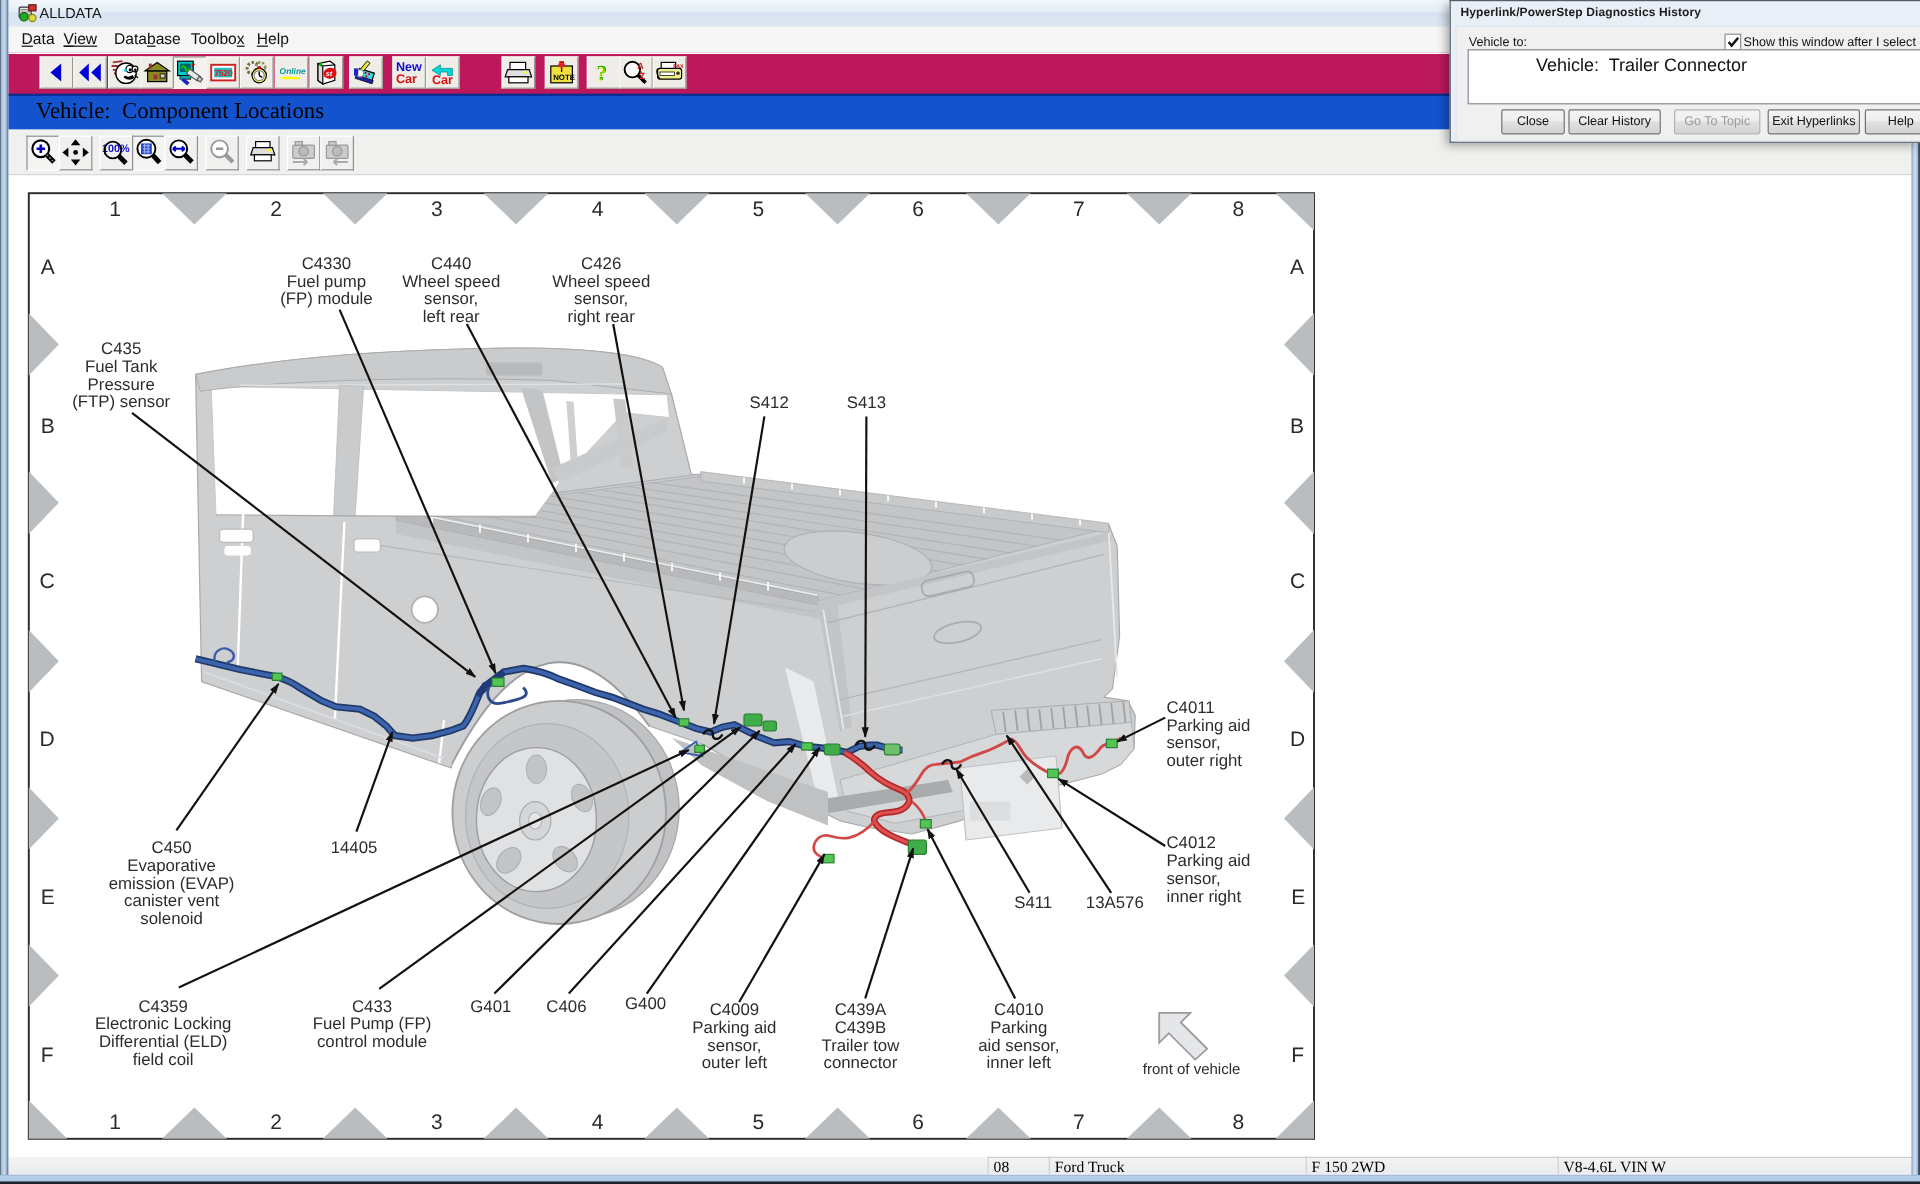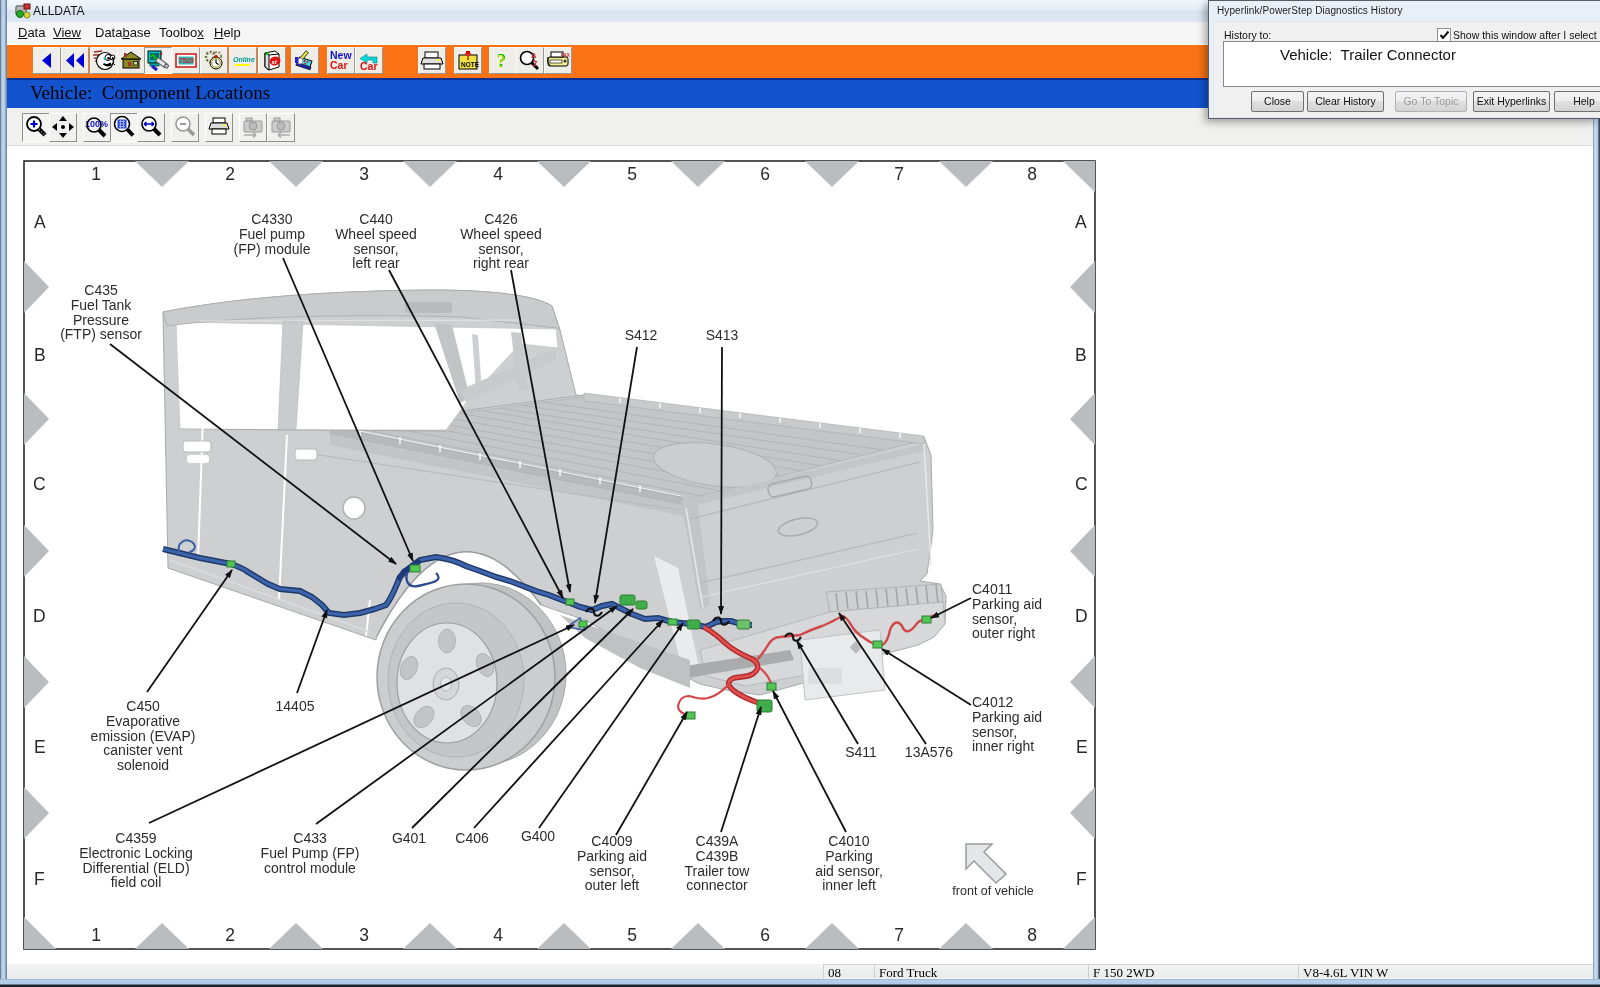--- a/index.html
+++ b/index.html
@@ -6,36 +6,36 @@
     font-family:"Liberation Sans",sans-serif;}
   .abs{position:absolute;}
   
   #brdL{left:0;top:0;width:7px;height:987px;background:linear-gradient(90deg,#3c4654 0px,#9db8d4 1px,#c3d8ee 3px,#b0c9e4 5px,#6f8aa6 6px);}
   #brdR{left:1593px;top:0;width:7px;height:987px;background:linear-gradient(90deg,#6f8aa6 0px,#b0c9e4 1px,#cfe2f4 3px,#9db8d4 5px,#3c4654 6px);}
   #brdB{left:0;top:979px;width:1600px;height:8px;background:linear-gradient(180deg,#8aa5c0 0px,#b4cfe9 1px,#aecbe8 5px,#23272f 6px,#1a1d24 8px);}
   #titlebar{left:7px;top:0;width:1586px;height:22px;background:linear-gradient(180deg,#f2f7fc 0%,#e3ecf6 45%,#d7e3f1 50%,#dde7f3 100%);border-bottom:1px solid #c7d4e2;}
   #titlebar .txt{position:absolute;left:26px;top:4px;font-size:12px;color:#151515;}
   #menubar{left:7px;top:22px;width:1586px;height:22px;background:#f6f6f6;border-bottom:1px solid #e2e2e2;}
   .menuitem{position:absolute;top:3px;font-size:13px;color:#111;}
-  #toolbar1{left:7px;top:44px;width:1586px;height:34px;background:#f97316;border-top:1px solid #ffffff;}
+  #toolbar1{left:7px;top:44px;width:1586px;height:34px;background:#be185d;border-top:1px solid #ffffff;}
   .tb1btn{position:absolute;top:2px;width:28px;height:27px;background:#eeede8;border:1px solid;border-color:#f8f8f6 #9a9890 #9a9890 #f8f8f6;box-sizing:border-box;}
   .tb1btn.pressed{border-color:#9a9890 #f8f8f6 #f8f8f6 #9a9890;background:#f3f2ee;}
   .tb1btn svg{position:absolute;left:1px;top:1px;}
   #navline{left:7px;top:78px;width:1586px;height:2px;background:#0b2f8e;}
   #bluebar{left:7px;top:80px;width:1586px;height:28px;background:#1353cd;}
   #bluebar .txt{position:absolute;left:23px;top:2px;font-family:"Liberation Serif",serif;font-size:19px;color:#000;}
   #toolbar2{left:7px;top:108px;width:1586px;height:37px;background:#f0f0ef;border-bottom:1px solid #d9d9d9;}
   .tb2btn{position:absolute;top:5px;width:28px;height:29px;background:#f0f0ef;border:1px solid;border-color:#ffffff #8f8f8f #8f8f8f #ffffff;box-sizing:border-box;}
   .tb2btn.pressed{border-color:#8f8f8f #ffffff #ffffff #8f8f8f;background:#f4f4f3;}
   #content{left:7px;top:146px;width:1586px;height:818px;background:#fff;}
   #statusbar{left:2px;top:964px;width:1596px;height:15px;background:linear-gradient(180deg,#f4f4f4,#e9eaeb);font-family:"Liberation Serif",serif;font-size:13px;color:#000;}
   .scell{position:absolute;top:0;height:13px;border:1px solid;border-color:#cfcfcf #f6f6f6 #f6f6f6 #cfcfcf;padding-left:4px;white-space:nowrap;overflow:hidden;}
   
   #dialog{left:1208px;top:0px;width:392px;height:119px;background:#e9eff7;border:1px solid #565d66;border-right:none;box-shadow:-3px 3px 8px rgba(0,0,0,0.35);box-sizing:border-box;overflow:hidden;}
-  #dialog .dtitle{position:absolute;left:8px;top:4px;font-size:10px;font-weight:normal;color:#1c1c1c;letter-spacing:.1px;}
+  #dialog .dtitle{position:absolute;left:8px;top:4px;font-size:10px;font-weight:bold;color:#1c1c1c;letter-spacing:.1px;}
   #dialog .dbody{position:absolute;left:4px;top:20px;width:392px;height:95px;background:#f0f0f0;border:1px solid #dfe6ee;}
   #dialog .rlabel{position:absolute;left:10px;top:7px;font-size:10.5px;color:#111;}
   #dialog .cb{position:absolute;left:223px;top:6px;width:12px;height:12px;background:#fff;border:1px solid #8e8e8e;}
   #dialog .cb svg{position:absolute;left:0px;top:0px;}
   #dialog .cblabel{position:absolute;left:239px;top:7px;font-size:10.5px;color:#111;white-space:nowrap;}
   #dialog .lbox{position:absolute;left:9px;top:19px;width:383px;height:44px;background:#fff;border:1px solid #828790;}
   #dialog .lbox .itm{position:absolute;left:16px;top:4px;font-size:15px;color:#111;margin-left:40px;}
   .dbtn{position:absolute;top:69px;height:21px;background:linear-gradient(180deg,#f4f4f4 0%,#eeeeee 45%,#e0e0e0 50%,#d3d3d3 100%);border:1px solid #707070;border-radius:2px;font-size:10.5px;color:#111;text-align:center;line-height:18px;box-sizing:border-box;white-space:nowrap;overflow:hidden;}
   .dbtn.dis{color:#9a9a9a;border-color:#aeb2b8;}
 </style>
@@ -536,21 +536,21 @@
 <text x="972" y="594">C4011<tspan x="972" dy="14.8">Parking aid</tspan><tspan x="972" dy="14.8">sensor,</tspan><tspan x="972" dy="14.8">outer right</tspan></text>
 <text x="972" y="707">C4012<tspan x="972" dy="14.8">Parking aid</tspan><tspan x="972" dy="14.8">sensor,</tspan><tspan x="972" dy="14.8">inner right</tspan></text>
 </g>
 <path d="M966,844 L992,844 L984,852 L1006,874 L996,883 L974,861 L966,869 Z" fill="#e4e6e8" stroke="#9a9ca0" stroke-width="1.5"></path>
 <text x="993" y="895" font-size="12.5" fill="#2c2c2c" text-anchor="middle">front of vehicle</text>
 </svg>
 </div>
 <div class="abs" id="dialog">
   <div class="dtitle">Hyperlink/PowerStep Diagnostics History</div>
   <div class="dbody">
-    <div class="rlabel">History to:</div>
+    <div class="rlabel">Vehicle to:</div>
     <div class="cb">
         <svg width="13" height="13" viewBox="0 0 13 13">
           <path d="M2.5 6 L5 9 L10.5 2.5" stroke="#111" stroke-width="2" fill="none"></path>
         </svg>
       </div>
     <div class="cblabel">Show this window after I select a hyper</div>
     <div class="lbox">
         <div class="itm">Vehicle:&nbsp; Trailer Connector</div>
       </div>
     <div class="dbtn" style="left:37px;width:53px;">Close</div>

